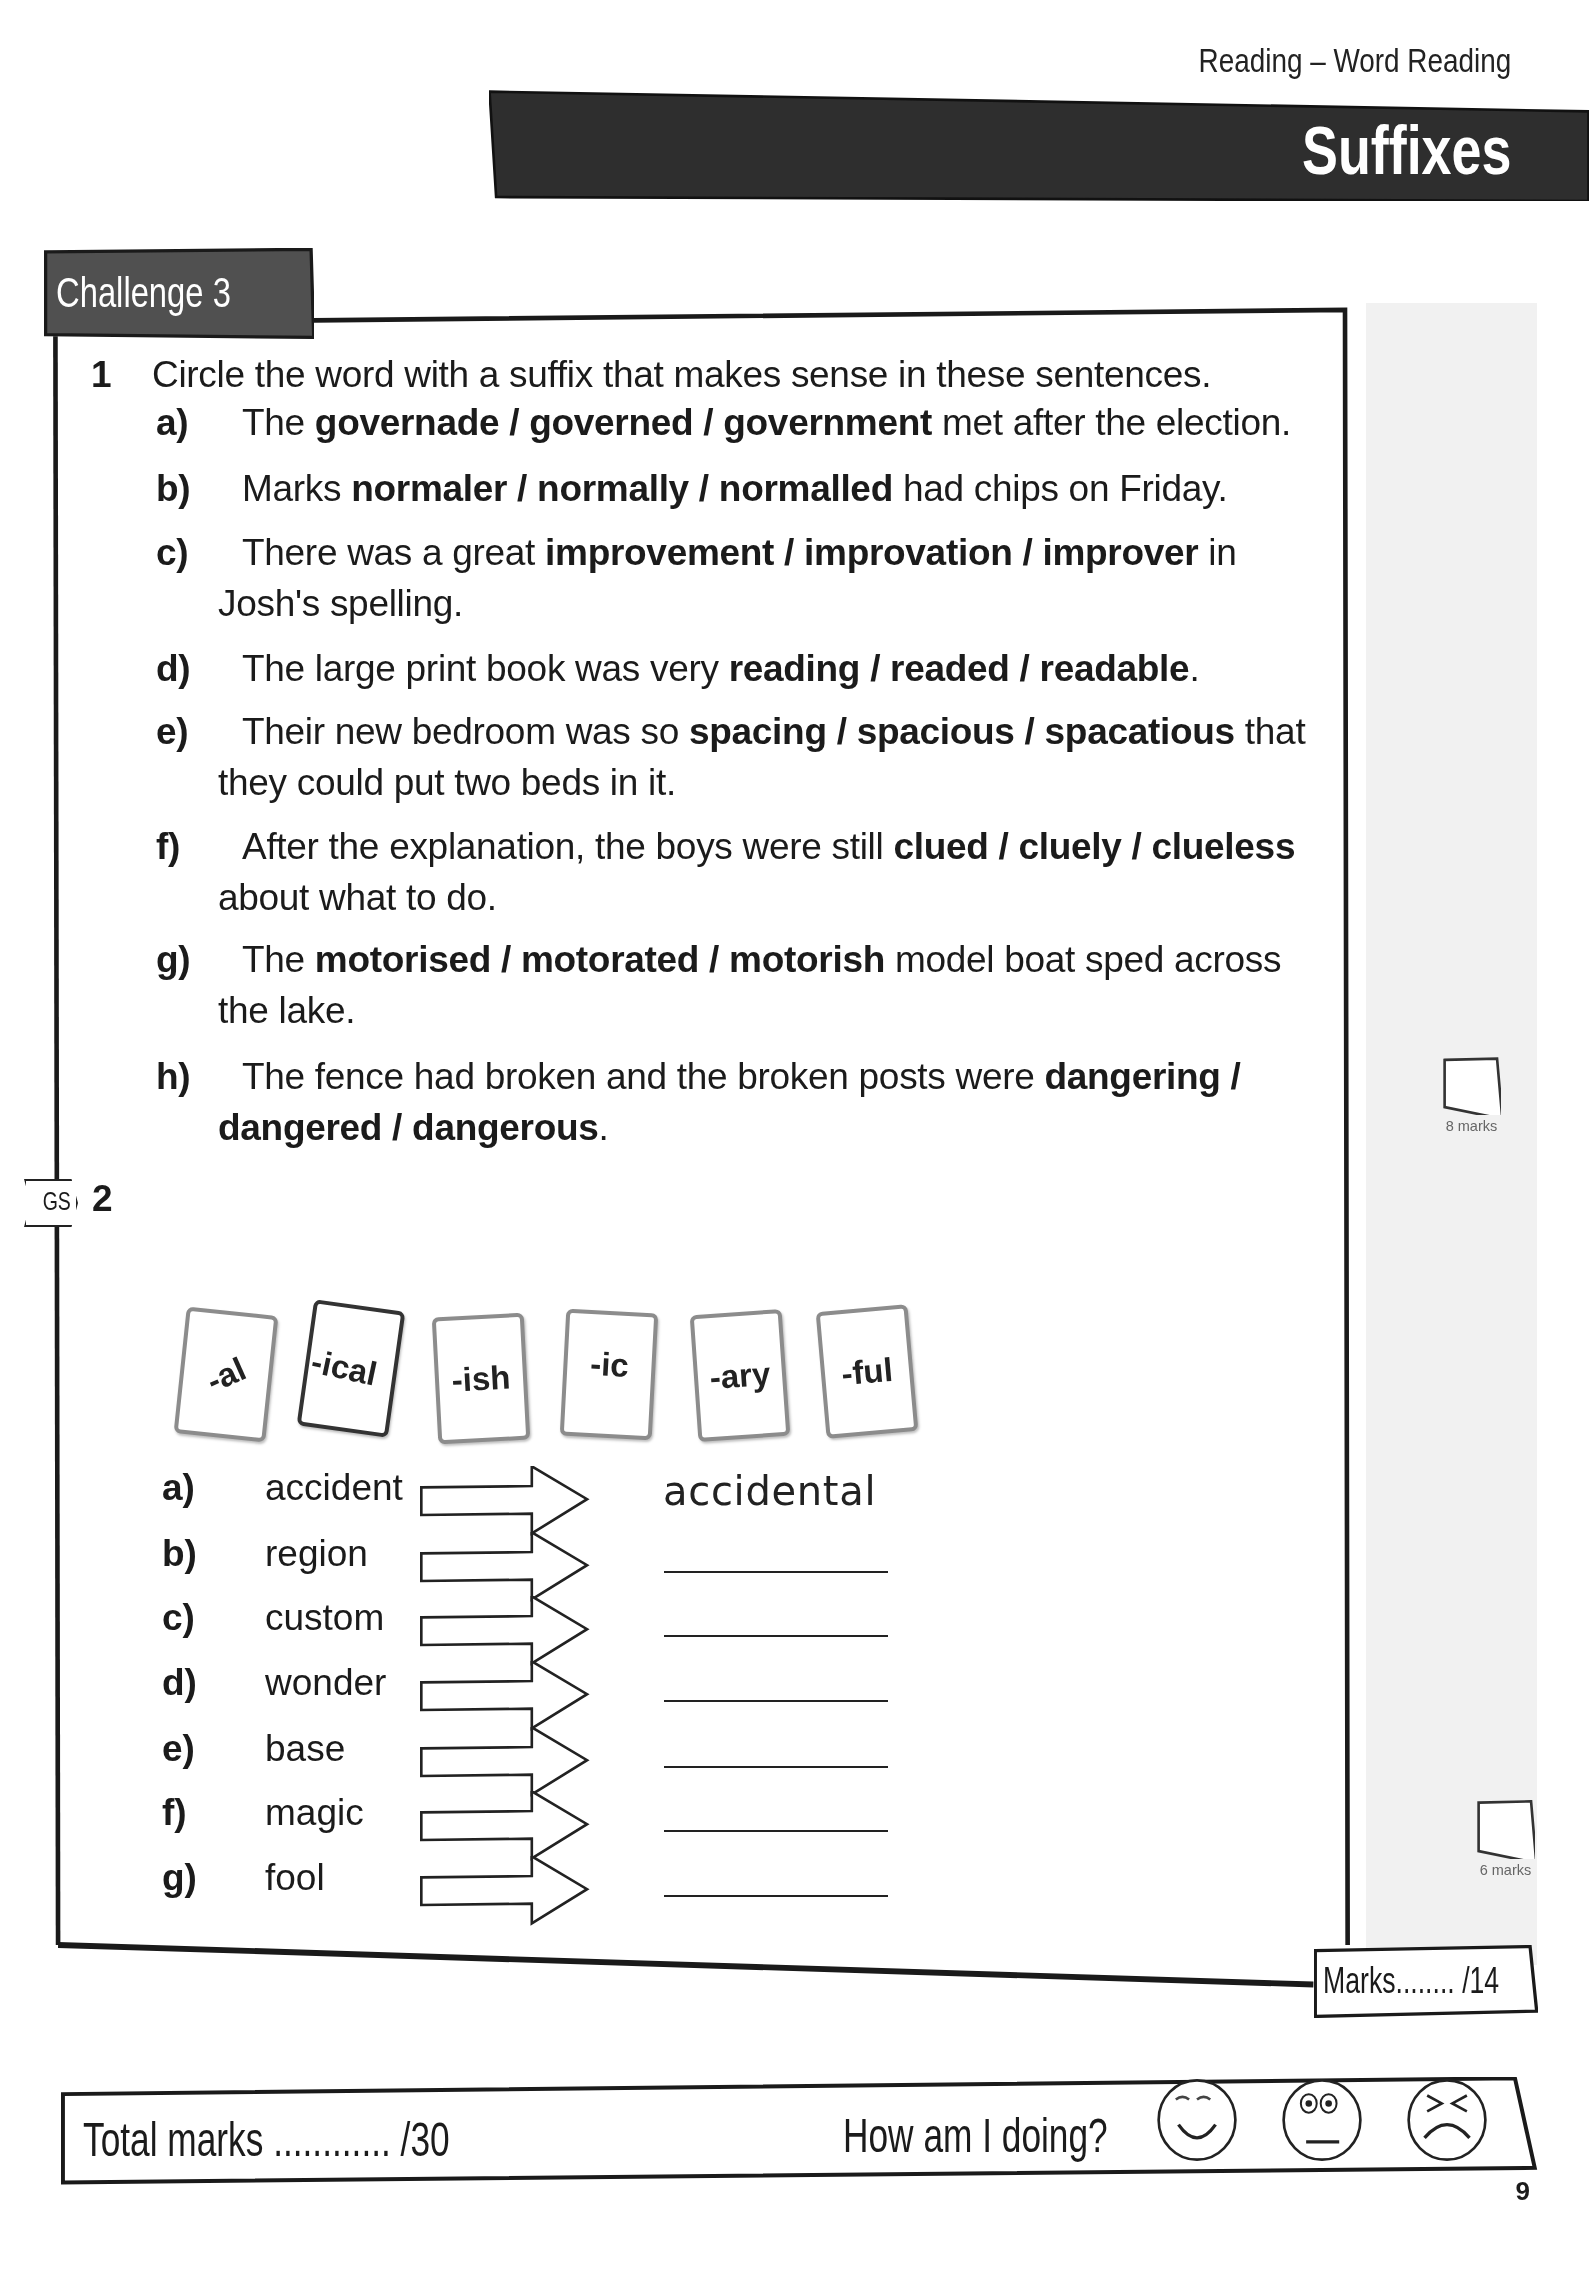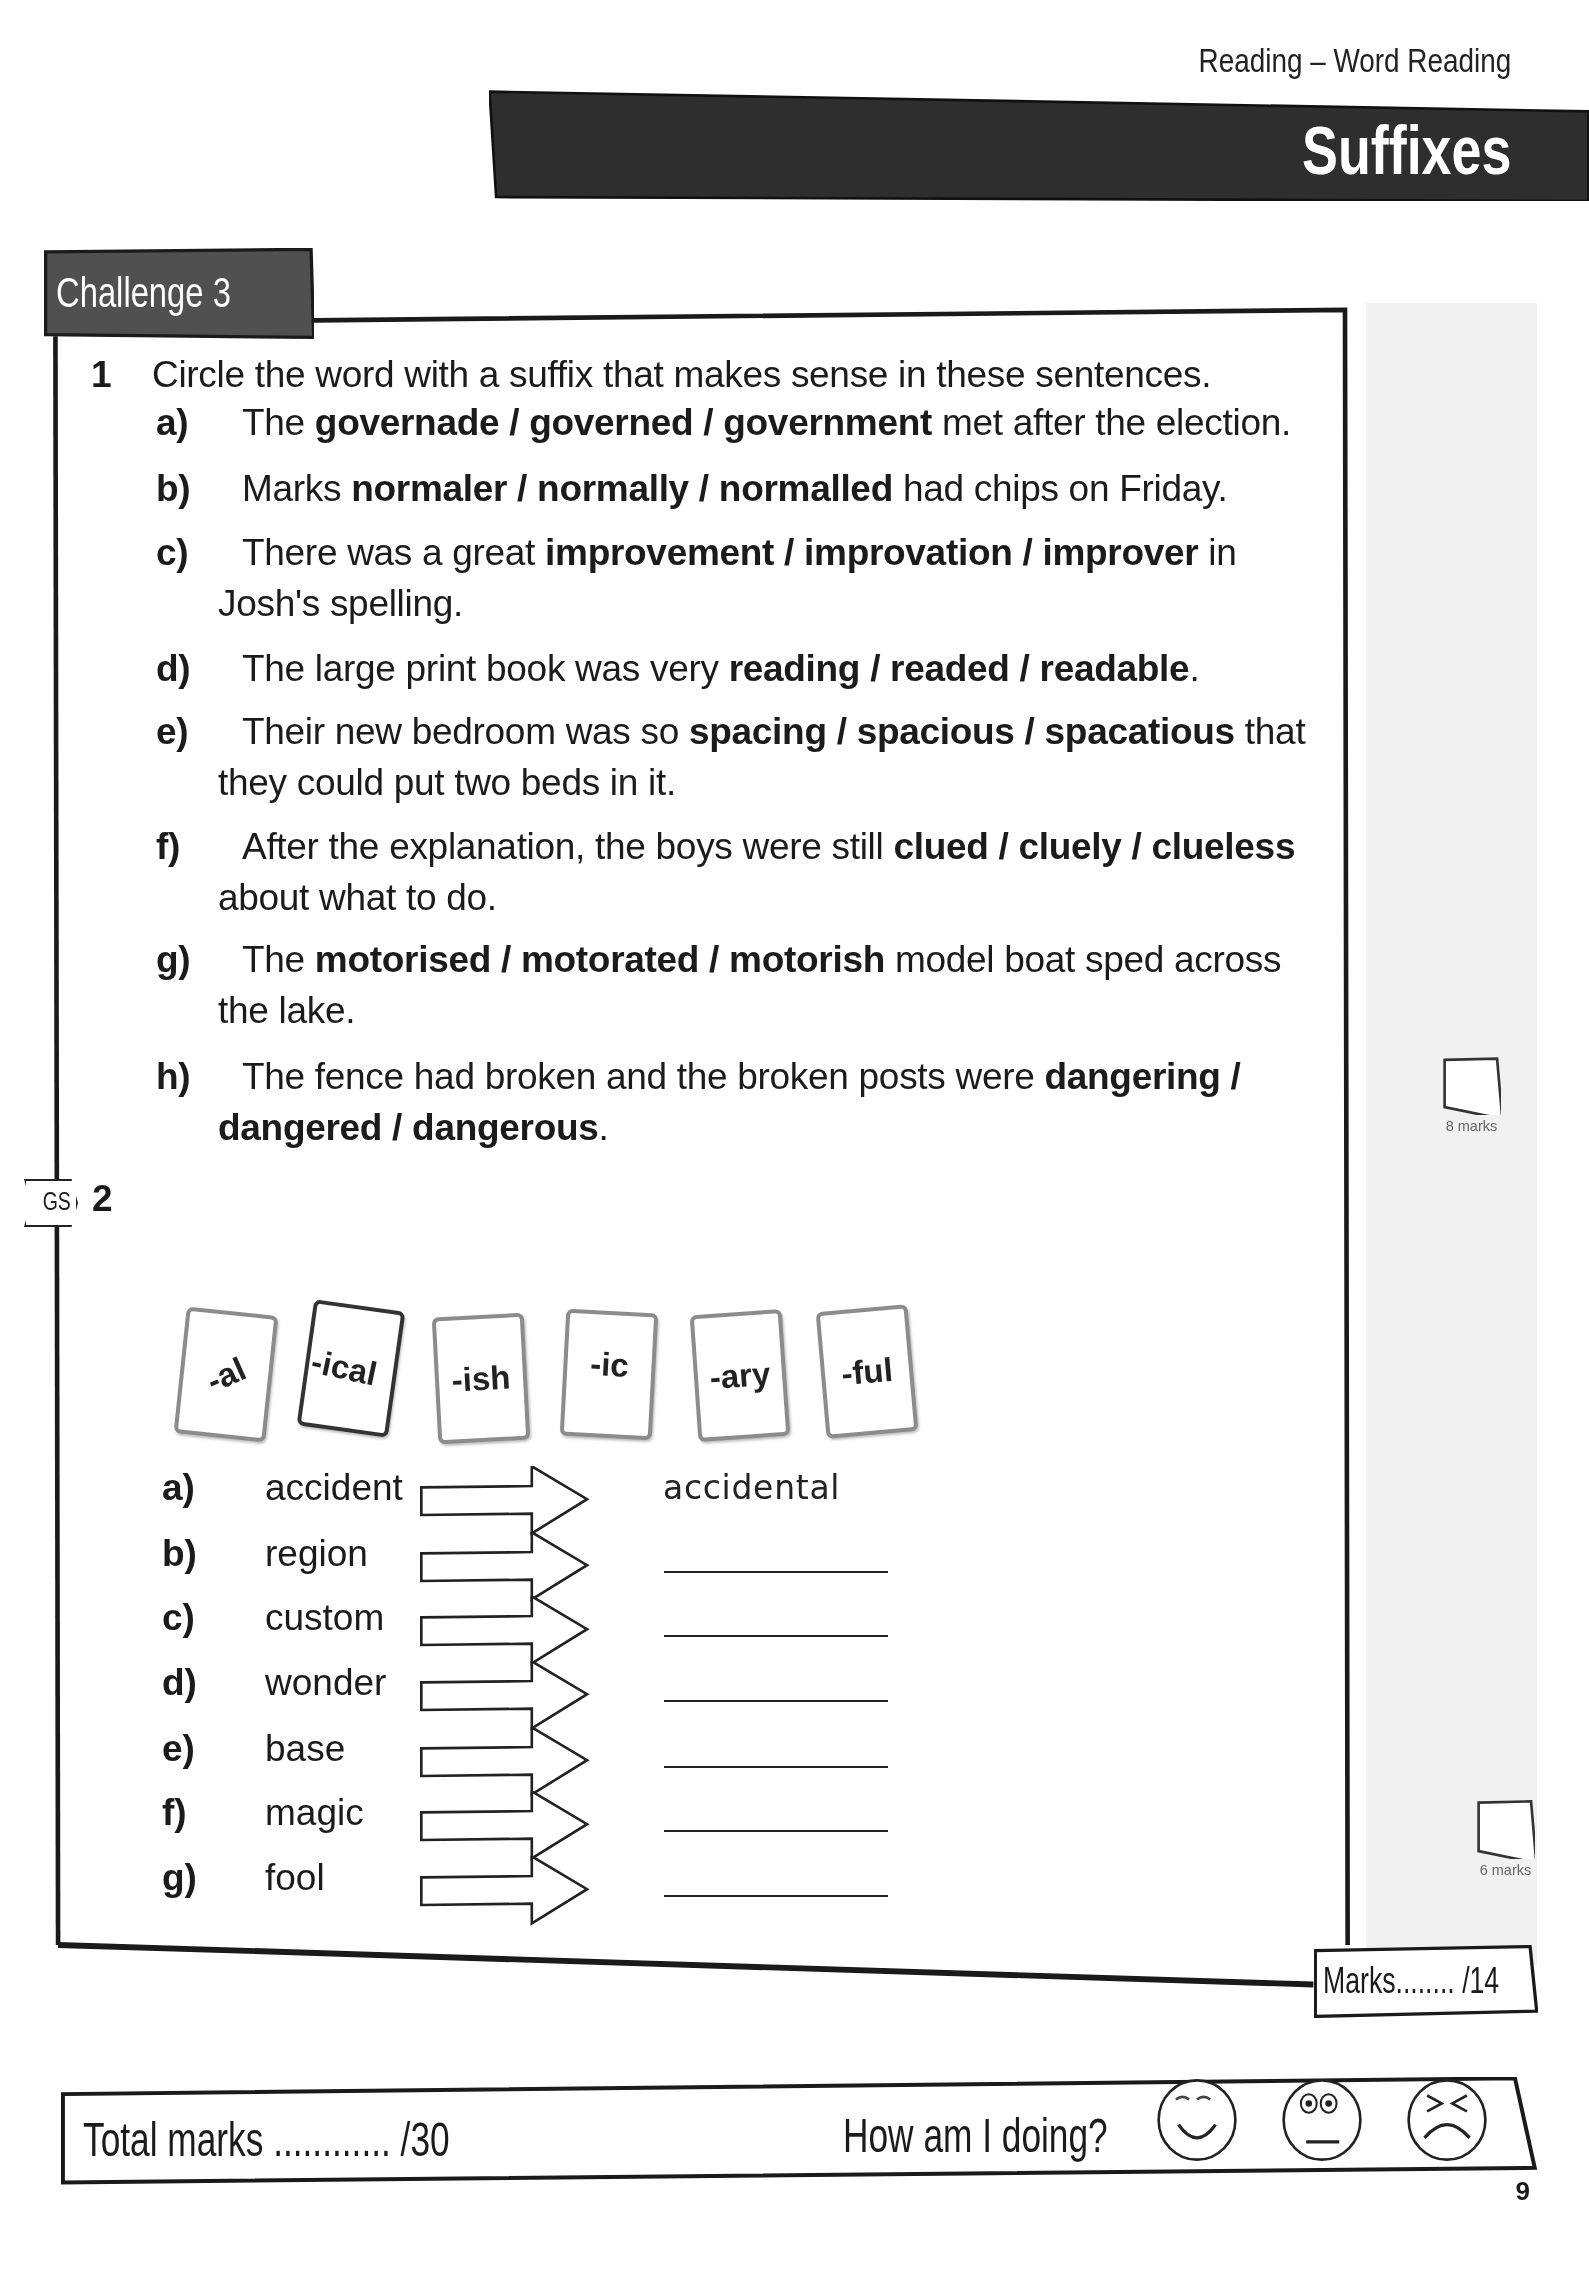--- a/index.html
+++ b/index.html
@@ -71,21 +71,21 @@
   }
   .card.dark { border-color: #333; }
   .card span { font-size: 33px; font-weight: bold; color: #222; }
 
   
   .row { left: 162px; height: 53px; }
   .row .lbl { position: absolute; left: 0; top: 0; font-weight: bold; font-size: 37px; }
   .row .noun { position: absolute; left: 63px; top: 0; font-size: 37px; margin-left: 40px; }
   .row .arrow { position: absolute; left: 258px; top: -1.3px; }
   .row .answer {
-    position: absolute; left: 501px; top: 1.3px; font-size: 33px; font-family: "DejaVu Sans", sans-serif; color: #222;
+    position: absolute; left: 501px; top: 1.3px; font-size: 40px; font-family: "DejaVu Sans", sans-serif; color: #222;
     letter-spacing: 0.7px;
     text-align: center;
   }
   .row .line { position: absolute; left: 502px; top: 38px; width: 224px; height: 0; border-top: 2px solid #222; }
 
   
   .marks-box { left: 1314px; top: 1945px; width: 224px; height: 73px; }
   .marks-box svg { position: absolute; left:0; top:0; }
   .marks-text {
     position: absolute; left: 9.2px; top: 14.5px; font-size: 37px; white-space: nowrap;

